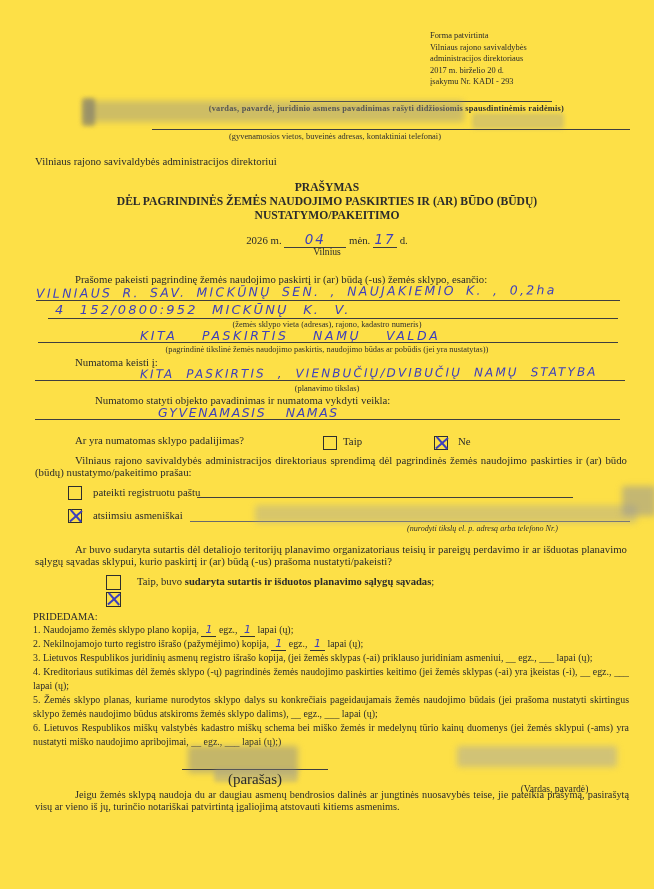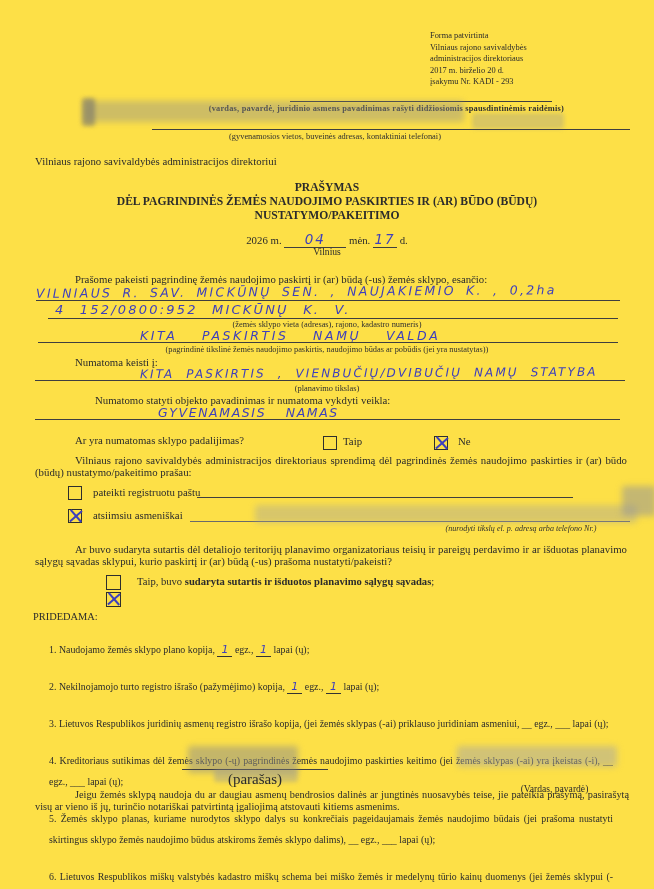--- a/index.html
+++ b/index.html
@@ -10,21 +10,21 @@
   
   .approval{left:430px;top:30px;width:210px;font-size:8.4px;line-height:11.6px;}
   .addressee{left:35px;top:155px;font-size:10.8px;}
   .title{left:0;top:181px;width:654px;text-align:center;font-weight:bold;font-size:11.6px;line-height:14px;}
   .cap{font-size:8.4px;color:#2f2f2f;}
   .cap1{left:88px;top:104px;width:476px;text-align:right;font-weight:bold;letter-spacing:.2px;}
   .cap2{left:160px;top:132px;width:350px;text-align:center;}
   .cap-addr{left:177px;top:320px;width:300px;text-align:center;}
   .cap-cur{left:97px;top:345px;width:460px;text-align:center;}
   .cap-plan{left:227px;top:384px;width:200px;text-align:center;}
-  .cap-contact{left:407px;top:524px;width:228px;text-align:center;font-style:italic;font-size:8.1px;}
+  .cap-contact{left:407px;top:524px;width:228px;text-align:left;font-style:italic;font-size:8.1px;}
   
   .hline{position:absolute;border-top:1px solid var(--line);height:0;}
   .l-a{left:290px;top:101px;width:262px;}
   .l-b{left:152px;top:129px;width:478px;}
   .u1{left:36px;top:300px;width:584px;}
   .u2{left:48px;top:318px;width:570px;}
   .u3{left:38px;top:342px;width:580px;}
   .u4{left:35px;top:380px;width:590px;}
   .u5{left:35px;top:419px;width:585px;}
   .u-mail{left:197px;top:497px;width:376px;}
@@ -72,21 +72,21 @@
   .xmark::after{transform:rotate(-45deg);}
   .division-yes-label{left:343px;top:435px;}
   .division-no-label{left:458px;top:435px;}
   .opt-mail-label{left:93px;top:486px;}
   .opt-person-label{left:93px;top:509px;}
   .contract-yes-text{left:137px;top:576px;font-size:10.6px;}
   .contract-no-text{left:137px;top:593px;font-size:10.6px;}
   
   .prided-label{left:33px;top:611px;font-size:10.4px;}
   .att-list{left:33px;top:623px;width:596px;}
-  .att-item{margin:16px;font-size:9.9px;line-height:21px;text-align:justify;}
+  .att-item{margin:0;font-size:9.9px;line-height:14px;text-align:justify;}
   
   .parasas{left:205px;top:771px;width:100px;text-align:center;font-size:15px;}
   .vardas{left:462px;top:783px;width:185px;text-align:center;font-size:9.6px;}
   
   .redact{position:absolute;background:rgba(150,150,150,.45);filter:blur(3px);border-radius:3px;}
   .r-capblur{left:84px;top:101px;width:380px;height:21px;background:rgba(140,140,140,.42);}
   .r-mark{left:82px;top:98px;width:13px;height:28px;background:rgba(110,110,110,.55);filter:blur(2px);}
   .r-remnant{left:472px;top:113px;width:92px;height:16px;background:rgba(150,150,150,.35);filter:blur(2px);}
   .r-person{left:255px;top:505px;width:382px;height:18px;background:rgba(160,160,160,.40);}
   .r-edgeblob{left:622px;top:486px;width:34px;height:30px;background:rgba(150,150,150,.55);}

